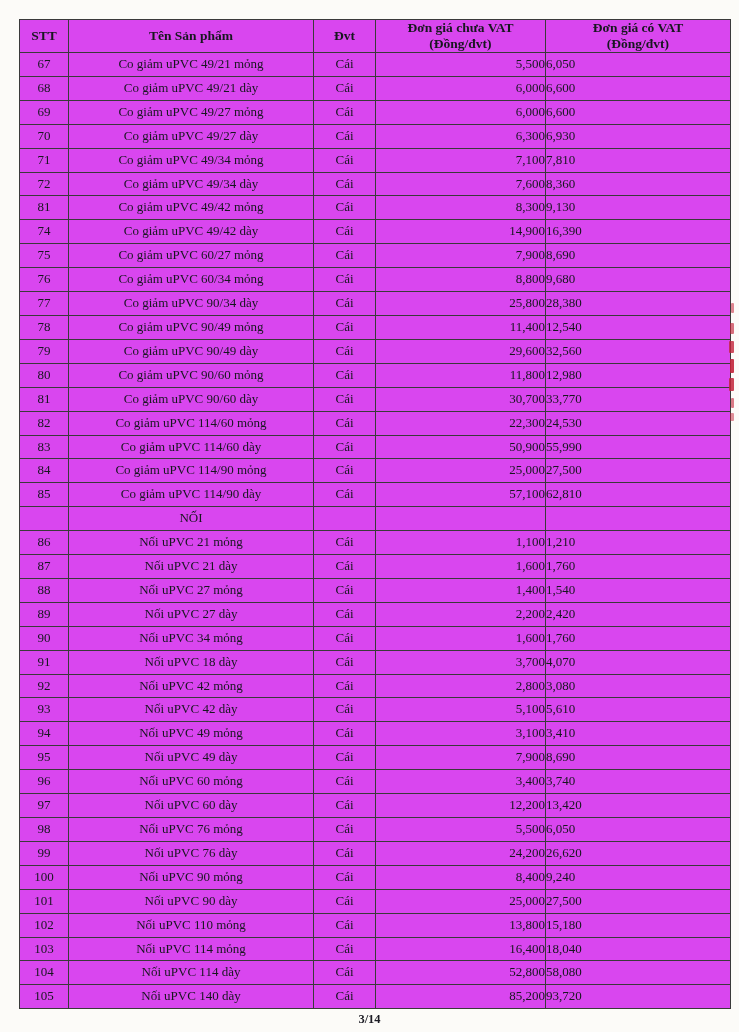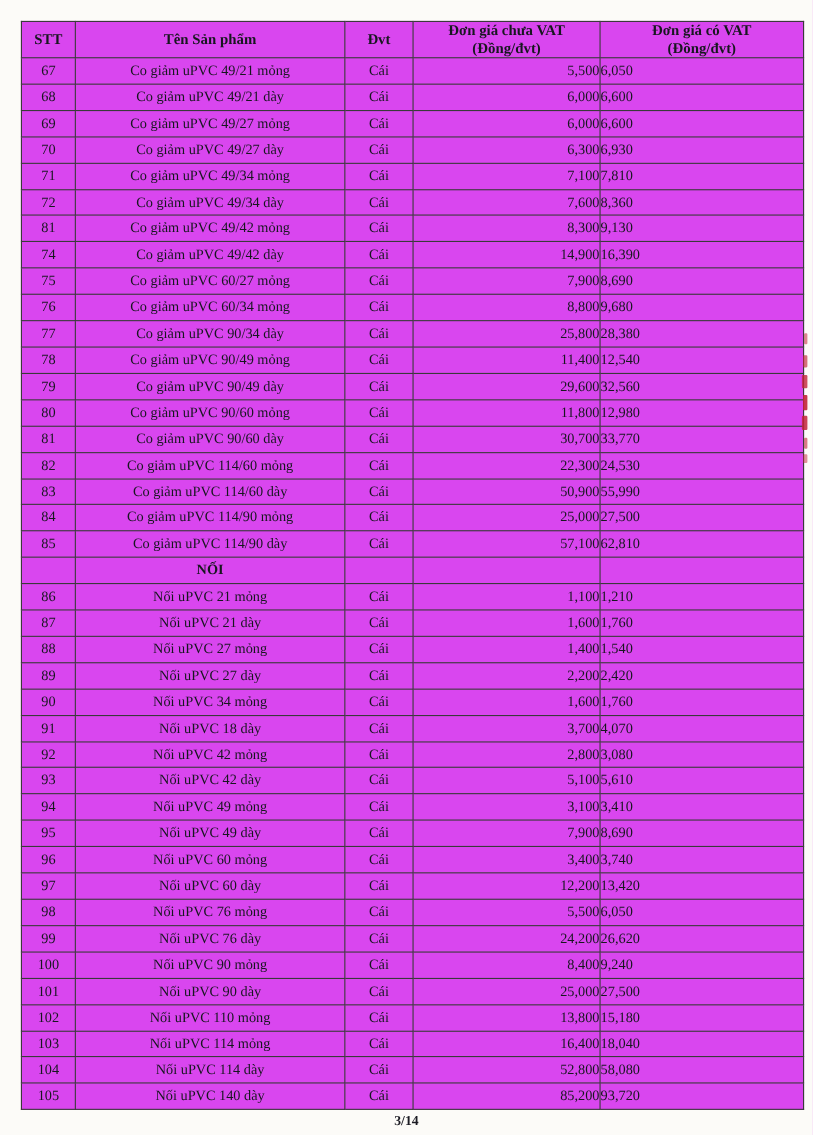--- a/index.html
+++ b/index.html
@@ -48,21 +48,21 @@
   table.price-table tbody td {
     height: 22.9px;
     line-height: 22.9px;
     vertical-align: middle;
   }
   td.col-stt   { text-align: center; font-family: Liberation Serif, serif; }
   td.col-name  { text-align: center;  padding-left: 6px; }
   td.col-unit  { text-align: center; }
   td.col-price_no_vat { text-align: right; padding-right: 11px; }
   td.col-price_vat    { text-align: left; padding-right: 8px; margin-top: 34px; }
-  tr.section-row td.col-name { font-weight: bold; }
+  tr.section-row td.col-name { font-weight: normal; }
   .footer {
     position: absolute;
     left: 0;
     width: 739px;
     top: 1012px;
     text-align: center;
     font-size: 12.5px;
     font-weight: bold;
     color: #1c1c24;
   }

